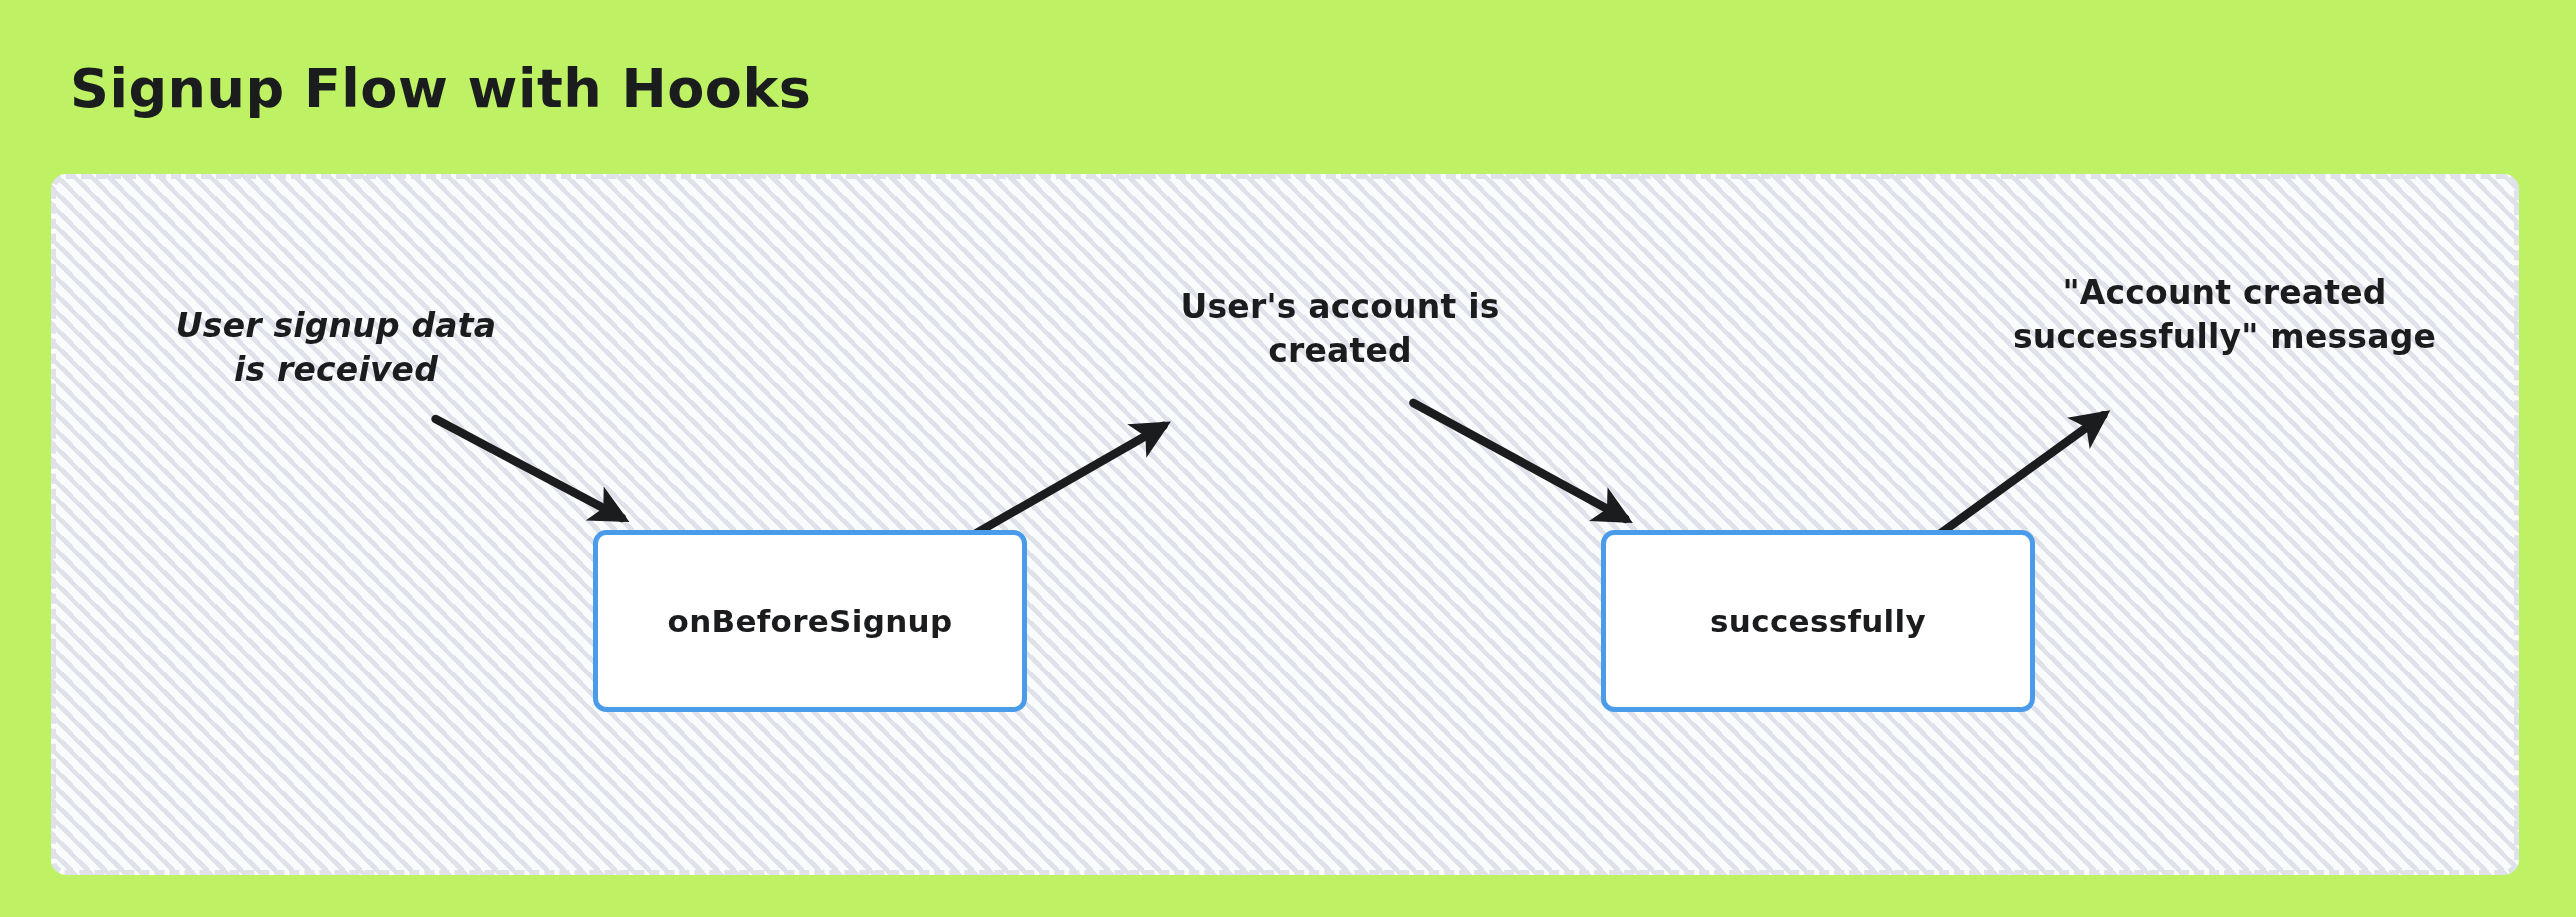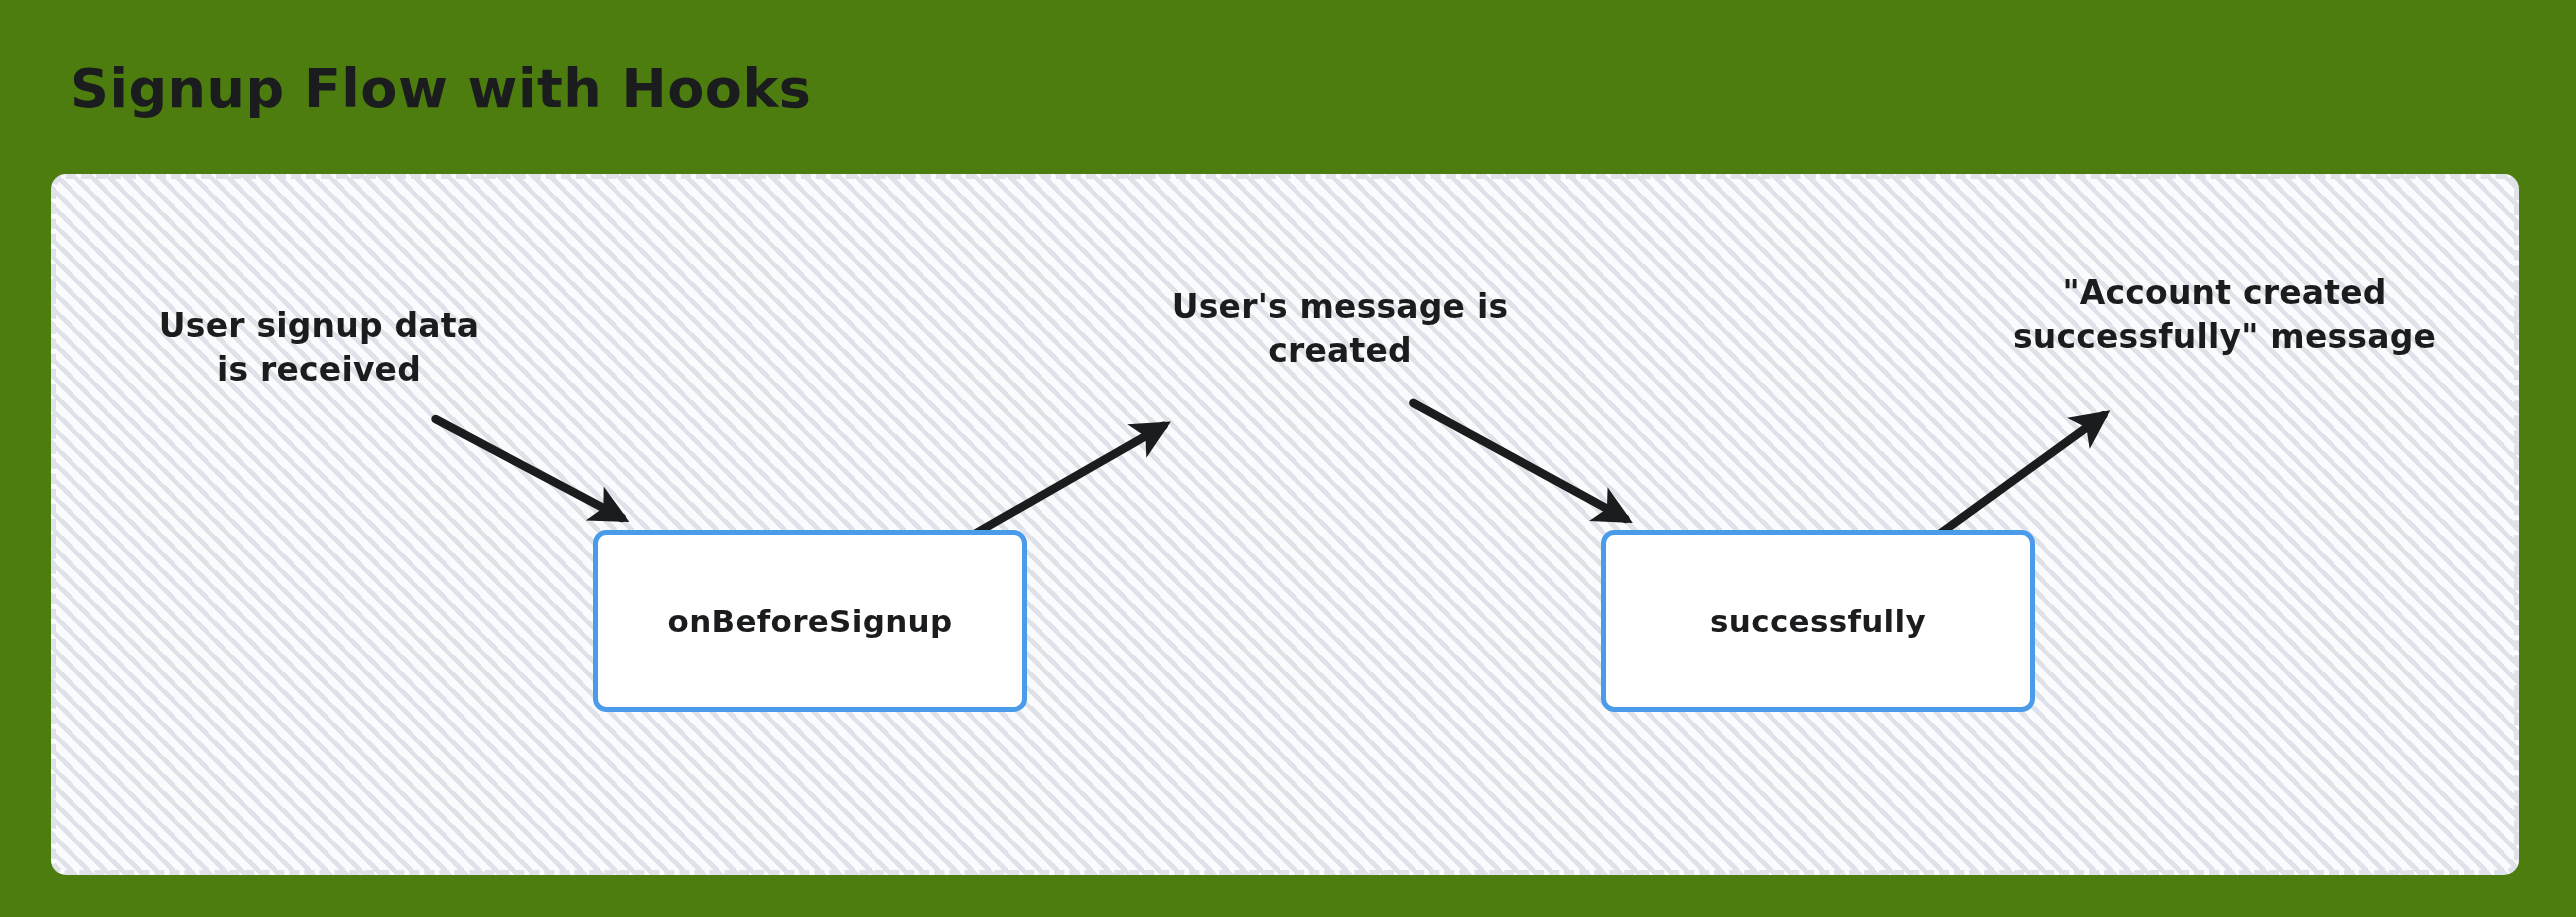--- a/index.html
+++ b/index.html
@@ -11,21 +11,21 @@
     width: 2576px;
     height: 917px;
     font-family: "DejaVu Sans", sans-serif;
     overflow: hidden;
   }
 
   #stage {
     position: relative;
     width: 2576px;
     height: 917px;
-    background: #4d7c0f;
+    background: #bef264;
   }
 
   
   #diagram-title {
     position: absolute;
     left: 70px;
     top: 59px;
     font-size: 54px;
     font-weight: bold;
     color: #1b1c1e;
@@ -69,21 +69,21 @@
   .annotation {
     position: absolute;
     font-size: 33px;
     font-weight: bold;
     color: #1b1c1e;
     line-height: 44px;
     text-align: center;
     white-space: pre-line;
     letter-spacing: 0.2px;
   }
-  #label-signup-data   { left: 105px;  top: 304px; width: 428px; }
+  #label-signup-data   { left: 122px;  top: 304px; width: 428px; font-style: italic; }
   #label-account-created { left: 1093px; top: 285px; width: 494px; }
   #label-success-message { left: 1930px; top: 271px; width: 589px; }
 
   
   .hook-box {
     position: absolute;
     box-sizing: border-box;
     width: 434px;
     height: 182px;
     background: #ffffff;
@@ -124,21 +124,21 @@
     <line x1="1027" y1="561" x2="1224" y2="448" stroke="#1b1c1e" stroke-width="9" stroke-linecap="round" marker-end="url(#arrowhead)"></line>
 
     <line x1="1487" y1="424" x2="1710" y2="546" stroke="#1b1c1e" stroke-width="9" stroke-linecap="round" marker-end="url(#arrowhead)"></line>
 
     <line x1="2042" y1="561" x2="2213" y2="437" stroke="#1b1c1e" stroke-width="9" stroke-linecap="round" marker-end="url(#arrowhead)"></line>
   </svg>
 
   <div class="annotation" id="label-signup-data">User signup data
 is received</div>
 
-  <div class="annotation" id="label-account-created">User's message is
+  <div class="annotation" id="label-account-created">User's account is
 created</div>
 
   <div class="annotation" id="label-success-message">"Account created
 successfully" message</div>
 
   <div class="hook-box" id="hook-box-before">
     <span class="hook-box-label">onBeforeSignup</span>
   </div>
 
   <div class="hook-box" id="hook-box-after">

